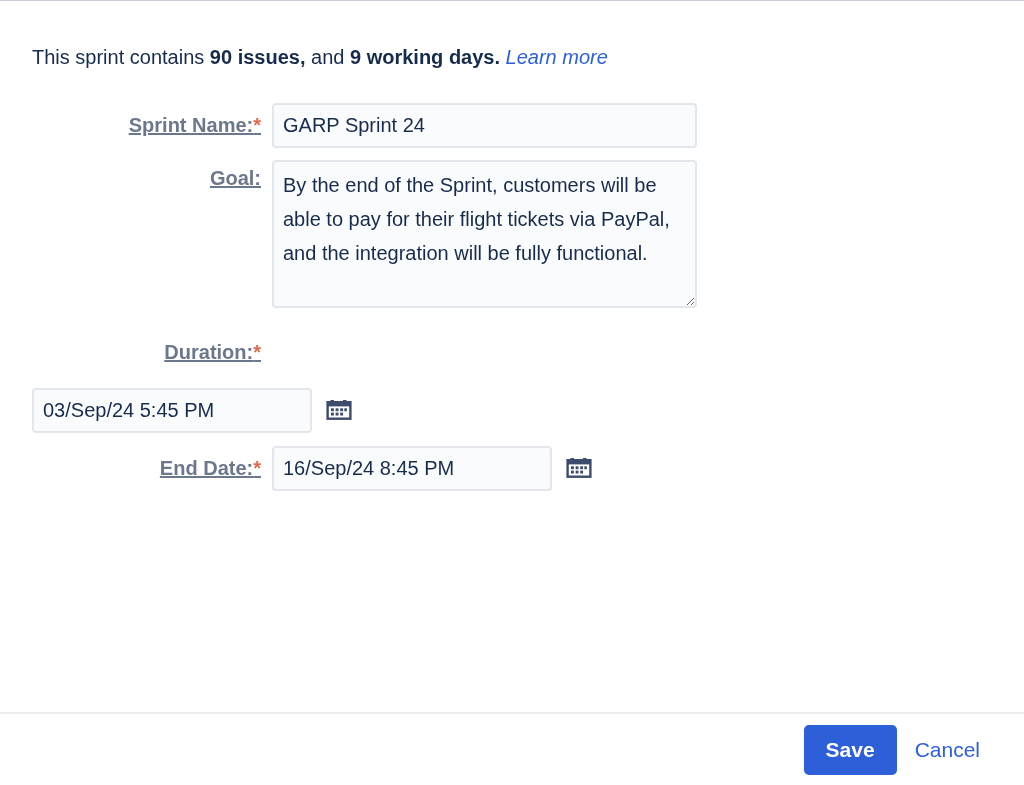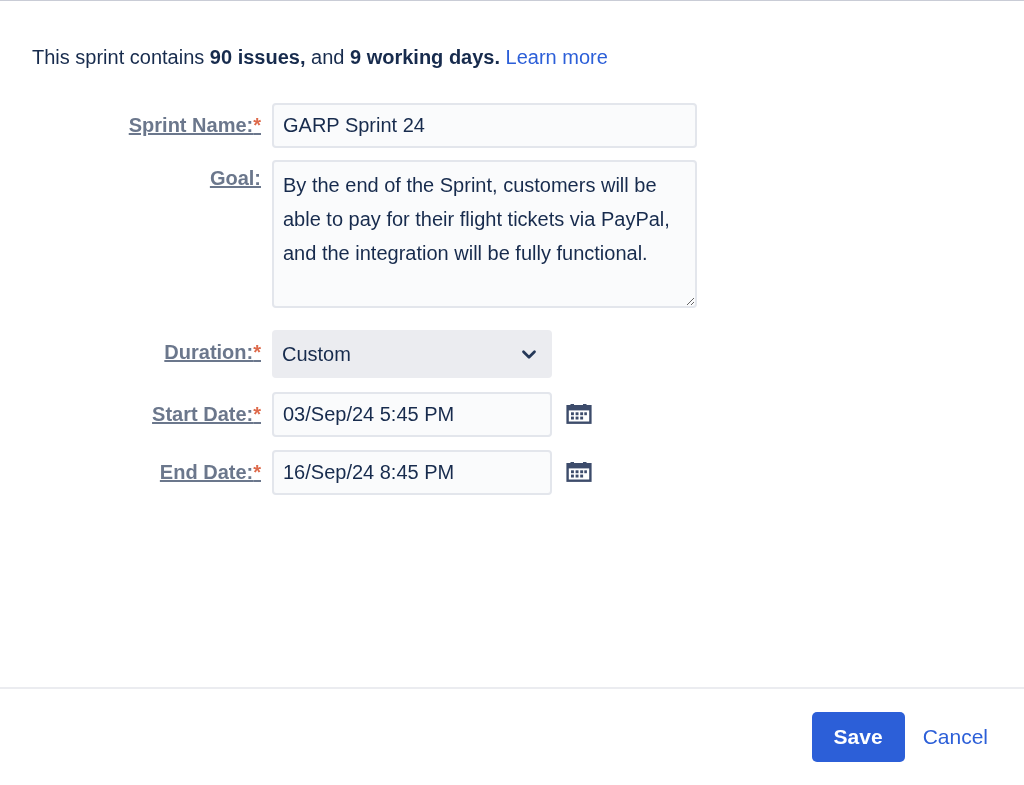--- a/index.html
+++ b/index.html
@@ -58,20 +58,21 @@
     margin-bottom: 0;
     line-height: 1.2;
   }
   .info-line .strong {
     font-weight: bold;
   }
   .link {
     color: #2c5fd8;
     text-decoration: none;
     cursor: pointer;
+    font-style: italic;
   }
 
   
   .form {
     margin-top: 34px;
   }
   .form-row {
     display: flex;
     align-items: flex-start;
     margin-bottom: 12px;
@@ -173,27 +174,27 @@
     justify-content: center;
     background: none;
     border: none;
     padding: 0;
     cursor: pointer;
   }
 
   
   .dialog-footer {
     flex: 0 0 auto;
-    height: 98px;
+    height: 73px;
     box-sizing: border-box;
     border-top: 2px solid #ebecf0;
     display: flex;
     align-items: center;
     justify-content: flex-end;
-    padding: 0 32px;
+    padding: 0 40px;
     gap: 14px;
   }
   .btn-save {
     background: #2c5fd8;
     color: #ffffff;
     border: none;
     border-radius: 5px;
     font-family: "Liberation Sans", sans-serif;
     font-size: 21px;
     font-weight: bold;
@@ -237,36 +238,23 @@
         <div class="field-label label-goal">
           <span>Goal:</span>
         </div>
         <textarea class="goal-area" style="">By the end of the Sprint, customers will be able to pay for their flight tickets via PayPal, and the integration will be fully functional.</textarea>
       </div>
 
       <div class="form-row row-duration">
         <div class="field-label">
           <span>Duration:</span><span class="req">*</span>
         </div>
-        <div class="select-wrap">
-          <div class="select-box">
-            <span>Custom</span>
-          </div>
-          <span class="chevron">
-            <svg width="22" height="22" viewBox="0 0 24 24" aria-hidden="true">
-              <path d="M6 9.5 L12 15.5 L18 9.5" fill="none" stroke="#253858" stroke-width="3" stroke-linecap="round" stroke-linejoin="round"></path>
-            </svg>
-          </span>
-        </div>
       </div>
 
       <div class="form-row row-start">
-        <div class="field-label">
-          <span>Start Date:</span><span class="req">*</span>
-        </div>
         <input class="text-input date" type="text" value="03/Sep/24 5:45 PM" style="">
         <button class="cal-btn">
           <span>
             <svg width="26" height="26" viewBox="0 0 26 26" aria-hidden="true">
               <rect x="4.5" y="4" width="3.5" height="4.5" fill="#3d4c6b"></rect>
               <rect x="17" y="4" width="3.5" height="4.5" fill="#3d4c6b"></rect>
               <rect x="1.6" y="6.2" width="22.8" height="16.5" fill="none" stroke="#3d4c6b" stroke-width="2.4"></rect>
               <rect x="1.6" y="6.2" width="22.8" height="4.2" fill="#3d4c6b"></rect>
               <g fill="#3d4c6b">
                 <rect x="5" y="12.3" width="2.9" height="2.9"></rect>

